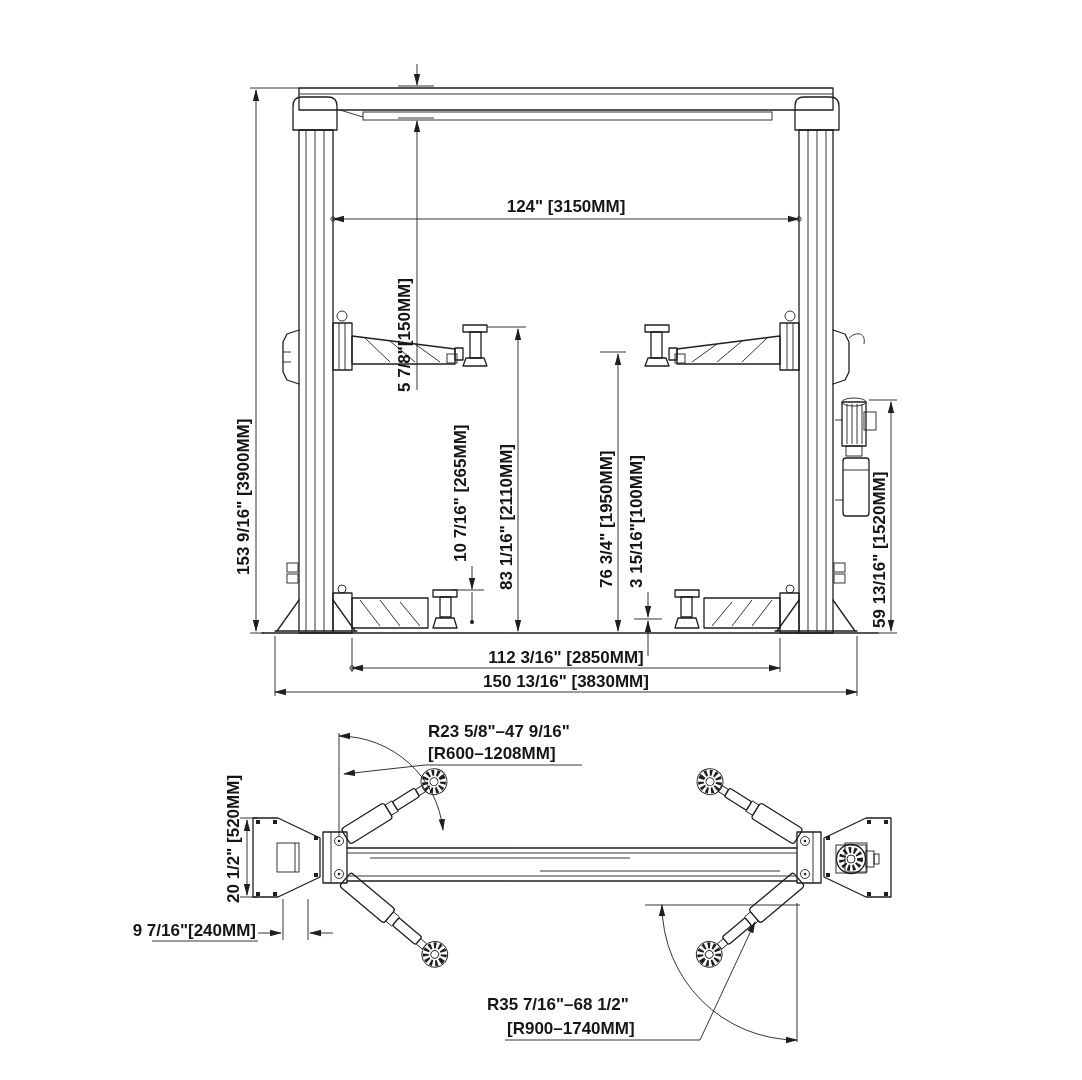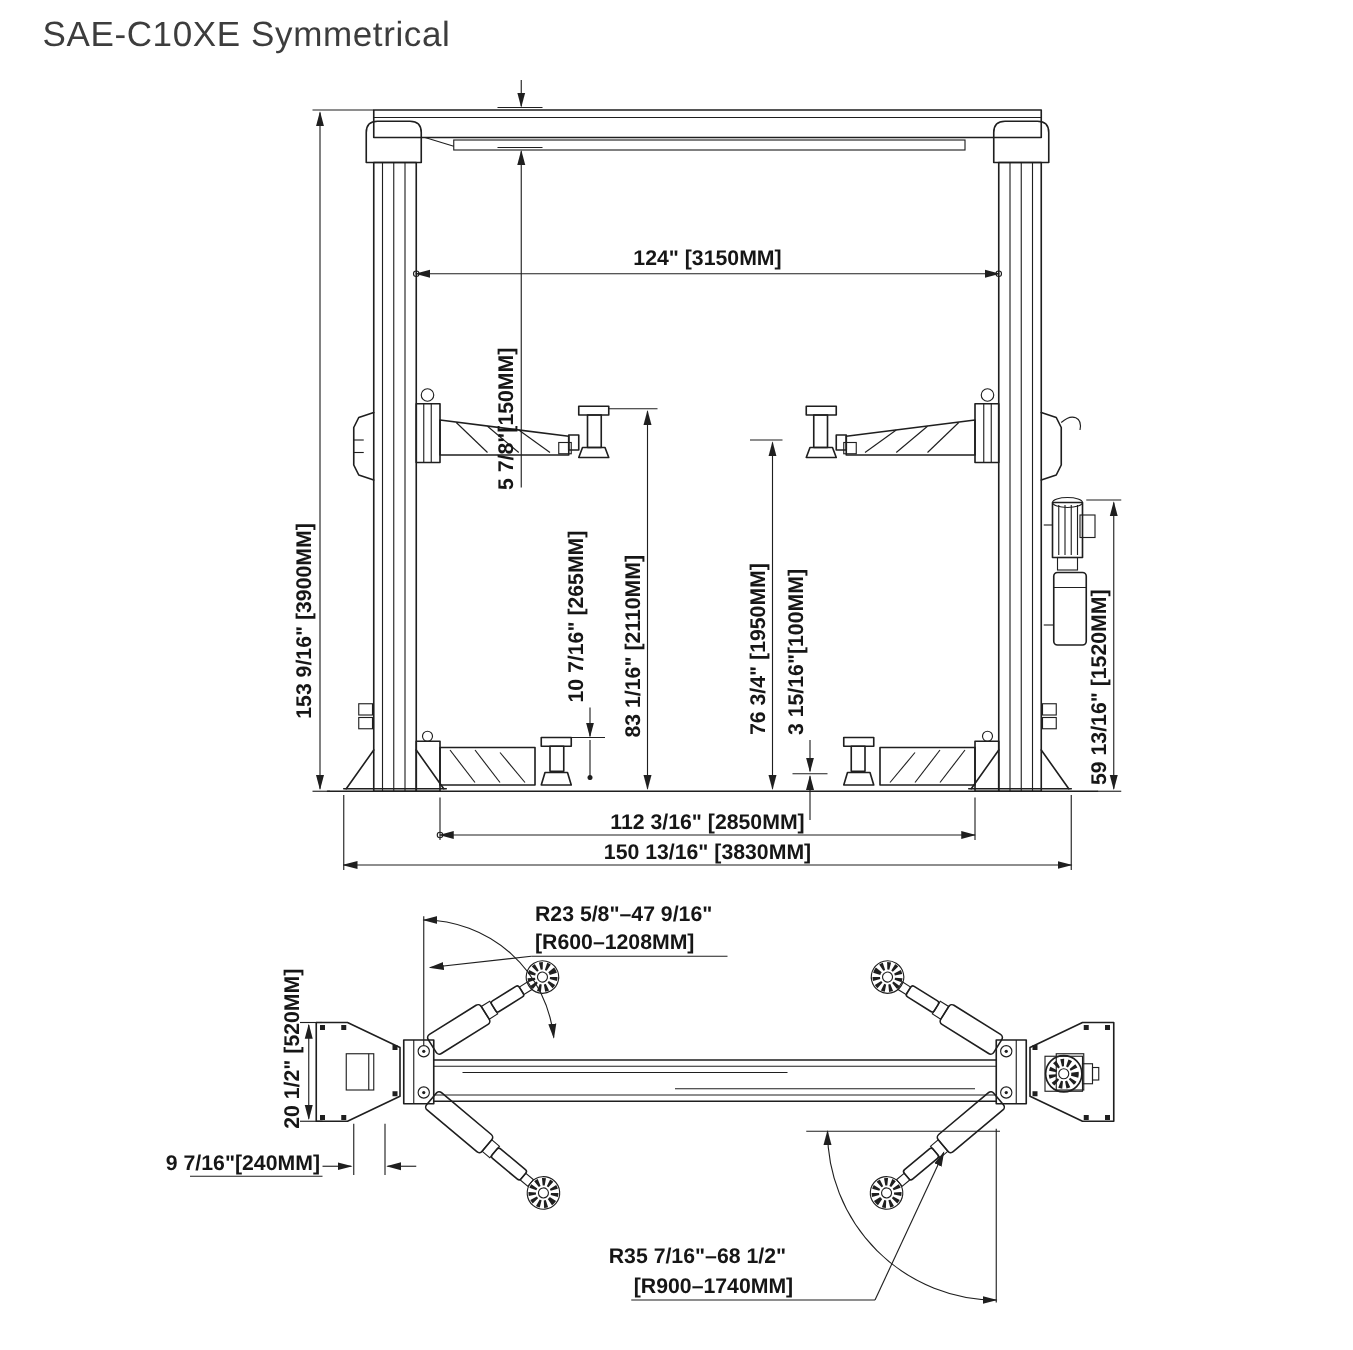--- a/index.html
+++ b/index.html
@@ -13,21 +13,20 @@
   .dim{stroke:#1f1f1f;fill:none;stroke-width:0.9;}
   .fillb{fill:#1f1f1f;stroke:none;}
   .dimtxt{font-family:"Liberation Sans",sans-serif;font-size:17px;font-weight:700;
           fill:#161616;letter-spacing:0px;}
   .knurl{stroke:#1f1f1f;fill:none;stroke-width:6;stroke-dasharray:2.4 2.6;}
 </style>
 </head>
 <body>
 
 <div id="page">
-  <div id="title">SAE-C10XE Symmetrical</div>
 
   <svg width="1082" height="1080" viewBox="0 0 1082 1080">
     <defs>
       <marker id="ar" markerWidth="12" markerHeight="8" refX="11" refY="4" orient="auto-start-reverse" markerUnits="userSpaceOnUse">
         <path d="M0 0.8 L12 4 L0 7.2 Z" fill="#1f1f1f"></path>
       </marker>
     </defs>
 
     <g>
 

